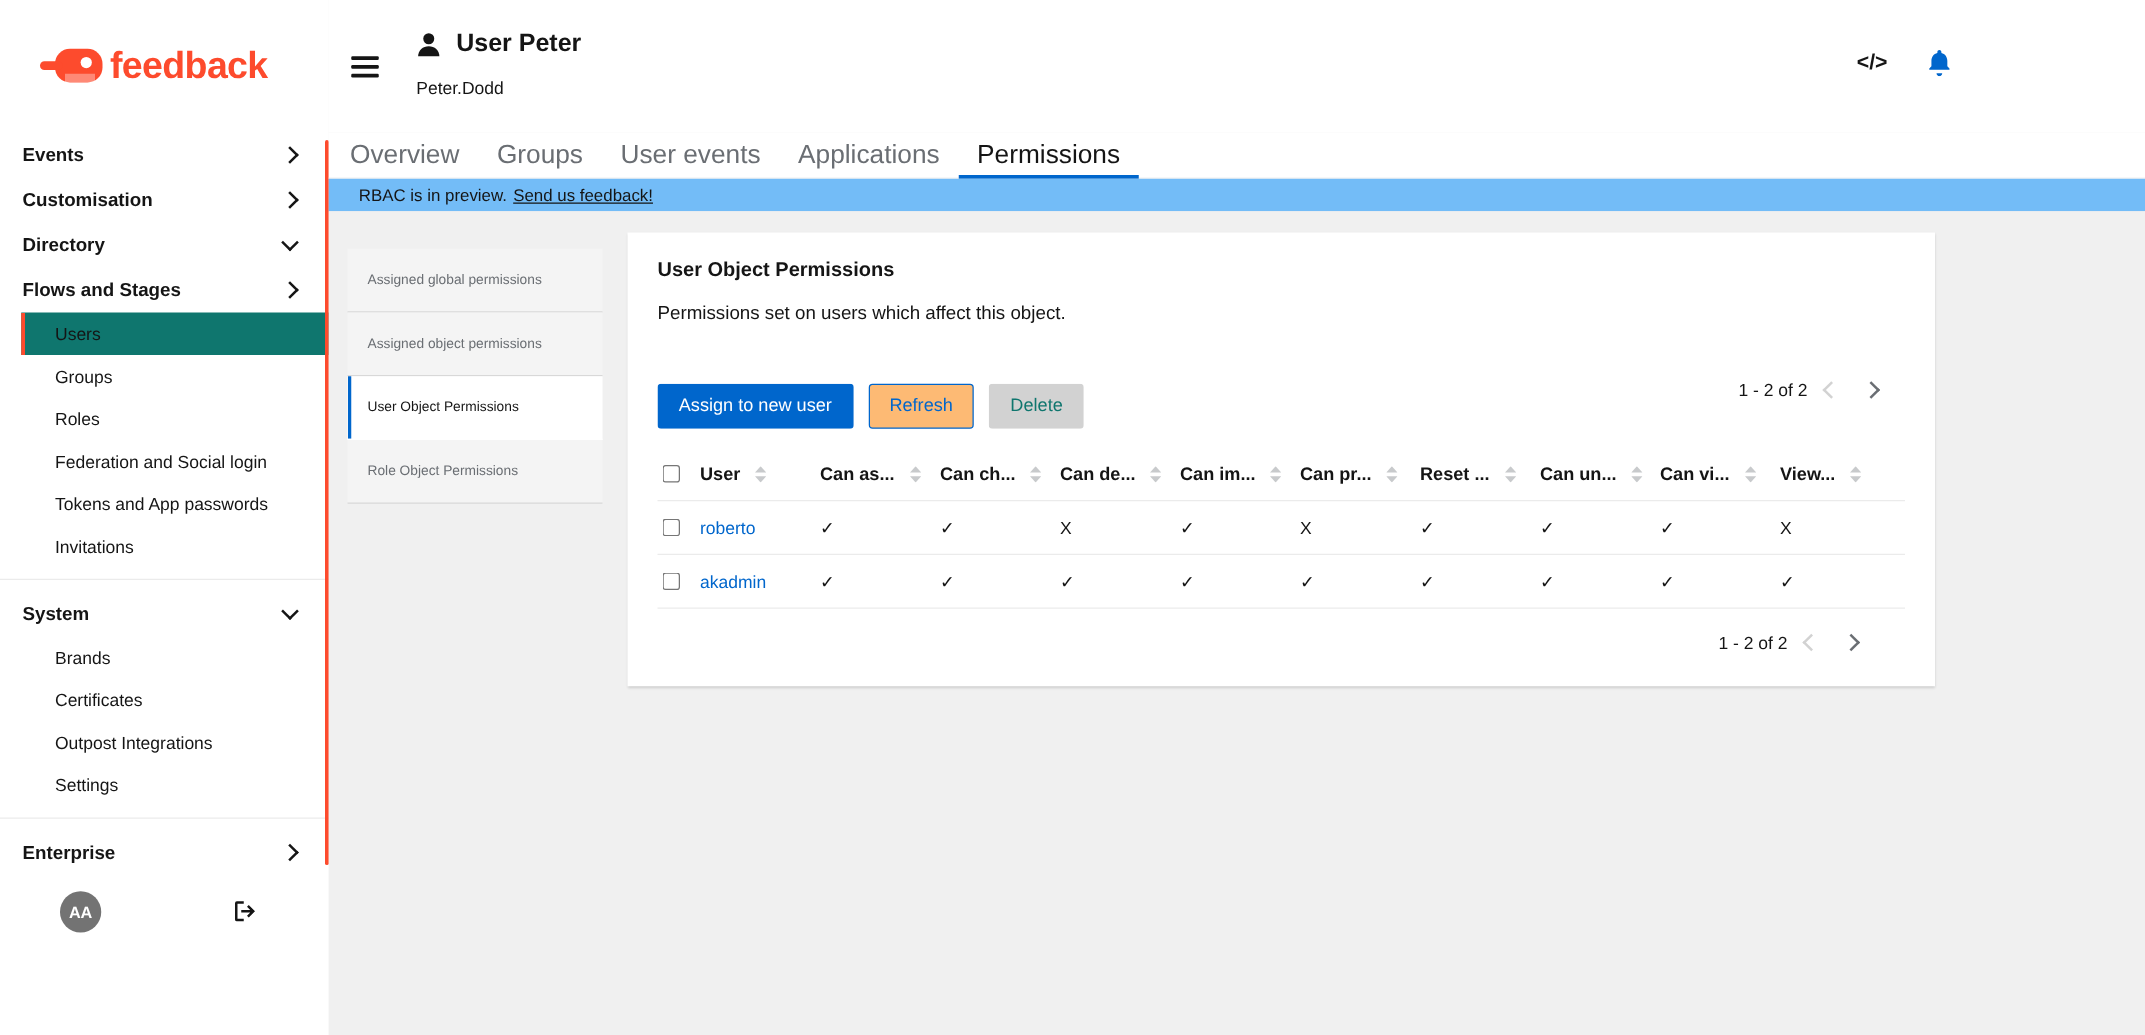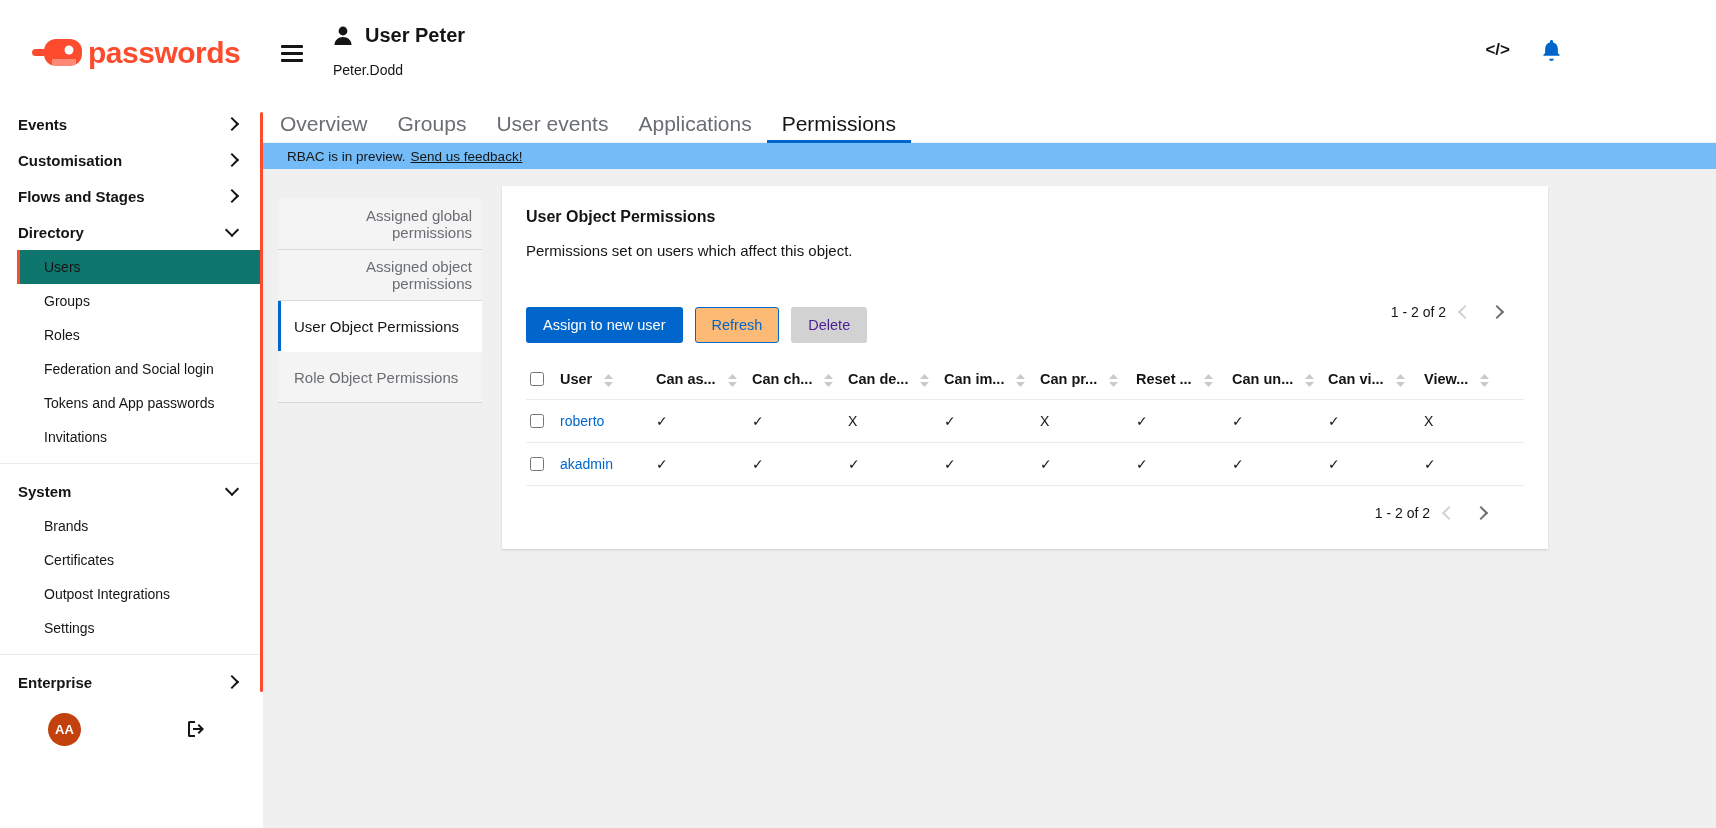--- a/index.html
+++ b/index.html
@@ -18,21 +18,21 @@
     padding:0 26px 0 18px;font-size:15px;color:#151515;cursor:pointer;font-weight:bold;}
   .sub-item{height:34px;display:flex;align-items:center;margin-left:17px;padding-left:27px;
     font-size:14px;color:#151515;cursor:pointer;}
   .sub-item.active{background:#0f766e;box-shadow:inset 3px 0 0 #fd4b2d;}
   .nav-divider{border-top:1px solid #ebebeb;margin:9px 0;}
   .chev{width:8px;height:8px;border-right:2px solid #151515;border-bottom:2px solid #151515;display:inline-block;}
   .chev.right{transform:rotate(-45deg);}
   .chev.down{transform:rotate(45deg);margin-top:-4px;}
   .sidebar-bottom{position:absolute;top:698px;left:0;right:0;height:62px;display:flex;
     align-items:center;justify-content:space-between;padding:0 56px 0 48px;}
-  .avatar{width:33px;height:33px;border-radius:50%;background:#c2410c;color:#fff;font-size:13px;
+  .avatar{width:33px;height:33px;border-radius:50%;background:#737373;color:#fff;font-size:13px;
     font-weight:700;display:flex;align-items:center;justify-content:center;cursor:pointer;}
   .signout{cursor:pointer;display:flex;align-items:center;}
   
   .header{position:absolute;left:263px;top:0;width:1453px;height:106px;background:#fff;}
   .hamburger{position:absolute;left:18px;top:41px;width:22px;background:none;border:none;padding:0;cursor:pointer;}
   .hamburger span{display:block;width:22px;height:3px;background:#151515;margin:4px 0;border-radius:1px;}
   .head-user-icon{position:absolute;left:68px;top:24px;}
   .page-title{position:absolute;left:102px;top:24px;margin:0;font-size:20px;font-weight:700;color:#151515;}
   .page-subtitle{position:absolute;left:70px;top:62px;font-size:14px;color:#151515;}
   .api-icon{position:absolute;right:206px;top:40px;font-size:17px;font-weight:700;color:#151515;cursor:pointer;}
@@ -43,33 +43,33 @@
   .tab{padding:0 15px;display:flex;align-items:center;font-size:21px;color:#6a6e73;position:relative;cursor:pointer;}
   .tab.active{color:#151515;}
   .tab.active::after{content:"";position:absolute;left:0;right:0;bottom:-1px;height:3px;background:#0066cc;}
   
   .banner{position:absolute;left:263px;top:143px;width:1453px;height:26px;background:#73bcf7;
     display:flex;align-items:center;padding-left:24px;box-sizing:border-box;font-size:13.5px;gap:5px;}
   .banner a{color:#151515;text-decoration:underline;cursor:pointer;}
   
   .content{position:absolute;left:263px;top:169px;width:1453px;height:659px;background:#f0f0f0;}
   .subtabs{position:absolute;left:15px;top:30px;width:204px;}
-  .subtab{height:51px;display:flex;align-items:center;padding:0 10px 0 16px;font-size:15px;color:#6a6e73;
+  .subtab{height:51px;display:flex;align-items:center;padding:0 10px 0 16px;font-size:11px;color:#6a6e73;
     background:#f4f4f4;border-bottom:1px solid #d8d8d8;cursor:pointer;box-sizing:border-box;text-align:right;}
   .subtab.active{background:#fff;color:#151515;box-shadow:inset 3px 0 0 #0066cc;border-bottom:1px solid #fff;}
   .card{position:absolute;left:239px;top:17px;width:1046px;height:363px;background:#fff;
     box-shadow:0 1px 2px rgba(0,0,0,.15);box-sizing:border-box;padding:22px 24px;}
   .card-title{font-size:16px;font-weight:700;margin:0;}
   .card-desc{margin-top:16px;font-size:15px;}
   .toolbar{margin-top:22px;display:flex;align-items:center;}
   .btn{font-size:14.5px;height:36px;padding:0 16px;border-radius:3px;border:1px solid transparent;
     cursor:pointer;font-family:inherit;margin-top:26px;}
   .btn-primary{background:#0066cc;color:#fff;}
   .btn-secondary{background:#fdba74;color:#0066cc;border-color:#0066cc;margin-left:12px;}
-  .btn-disabled{background:#d2d2d2;color:#4c1d95;margin-left:12px;cursor:default;}
+  .btn-disabled{background:#d2d2d2;color:#0f766e;margin-left:12px;cursor:default;}
   .pagination{display:flex;align-items:center;gap:6px;font-size:14px;color:#151515;}
   .toolbar .pagination{margin-left:auto;padding-right:14px;}
   .page-btn{width:26px;height:26px;display:flex;align-items:center;justify-content:center;
     background:none;border:none;cursor:pointer;padding:0;}
   .pchev{width:8px;height:8px;border-right:2px solid #6a6e73;border-bottom:2px solid #6a6e73;display:inline-block;}
   .pchev.left{transform:rotate(135deg);}
   .pchev.right{transform:rotate(-45deg);}
   .page-btn.disabled .pchev{border-color:#d2d2d2;}
   
   table.perm-table{margin-top:16px;width:100%;border-collapse:collapse;table-layout:fixed;}
@@ -88,39 +88,39 @@
 <div>
 
   <aside class="sidebar">
     <div class="logo-area">
       <svg width="54" height="38" viewBox="0 0 54 38">
         <rect x="14" y="5" width="38" height="27" rx="12" fill="#fd4b2d"></rect>
         <rect x="2" y="15" width="18" height="7" rx="3.5" fill="#fd4b2d"></rect>
         <circle cx="39" cy="16" r="4.5" fill="#fff"></circle>
         <rect x="22" y="25" width="24" height="7" fill="#fff" opacity="0.35"></rect>
       </svg>
-      <span class="logo-text">passwords</span>
+      <span class="logo-text">feedback</span>
     </div>
 
     <nav class="nav">
       <div class="nav-item">
         <span>Events</span>
         <span class="chev right"></span>
       </div>
       <div class="nav-item">
         <span>Customisation</span>
         <span class="chev right"></span>
       </div>
       <div class="nav-item">
+        <span>Directory</span>
+        <span class="chev down"></span>
+      </div>
+      <div class="nav-item">
         <span>Flows and Stages</span>
         <span class="chev right"></span>
-      </div>
-      <div class="nav-item">
-        <span>Directory</span>
-        <span class="chev down"></span>
       </div>
       <div class="sub-item active">Users</div>
       <div class="sub-item">Groups</div>
       <div class="sub-item">Roles</div>
       <div class="sub-item">Federation and Social login</div>
       <div class="sub-item">Tokens and App passwords</div>
       <div class="sub-item">Invitations</div>
       <div class="nav-divider"></div>
       <div class="nav-item">
         <span>System</span>

